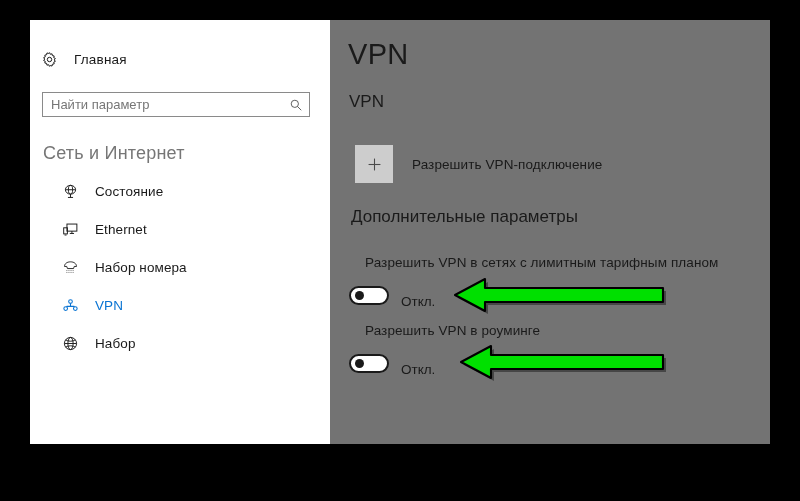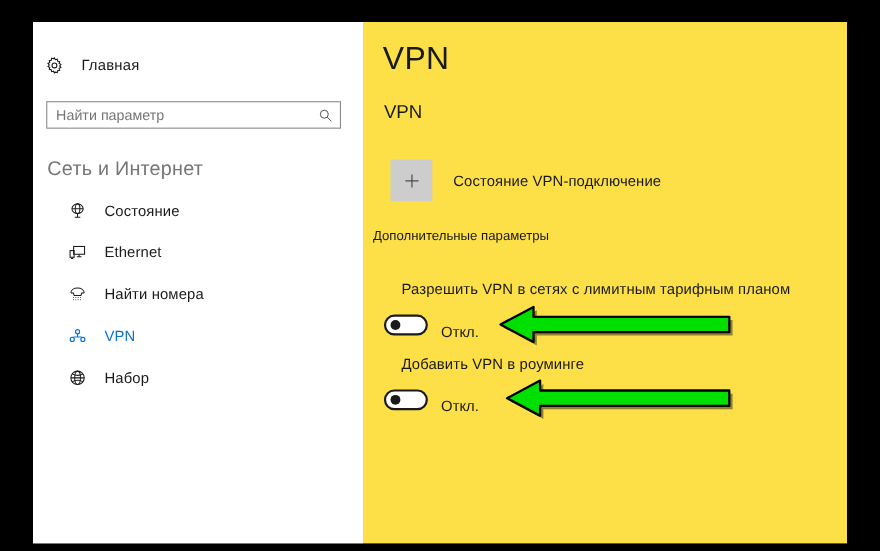--- a/index.html
+++ b/index.html
@@ -15,22 +15,22 @@
     font-family: "Liberation Sans", sans-serif;
     -webkit-font-smoothing: antialiased;
   }
 
   
   #settings-window {
     position: absolute;
     left: 30px;
     top: 20px;
     width: 740px;
-    height: 474px;
-    background: #fde047;
+    height: 424px;
+    background: #737373;
     overflow: hidden;
   }
 
   
   #sidebar {
     position: absolute;
     left: 0;
     top: 0;
     width: 300px;
     height: 100%;
@@ -187,23 +187,23 @@
   }
   #add-vpn-label {
     margin-left: 19px;
     font-size: 13.5px;
     color: #1a1a1a;
     letter-spacing: .1px;
   }
 
   #section-advanced-heading {
     position: absolute;
-    left: 9px;
+    left: 21px;
     top: 188px;
-    font-size: 12px;
+    font-size: 17px;
     color: #1a1a1a;
     line-height: 1;
   }
 
   .setting-block { position: absolute; left: 19px; }
   #setting-metered { top: 236px; }
   #setting-roaming { top: 304px; }
 
   .setting-label {
     font-size: 13.5px;
@@ -318,21 +318,21 @@
             <line x1="6.5" y1="16.3" x2="7.4" y2="16.3"></line>
             <line x1="9.4" y1="16.3" x2="10.3" y2="16.3"></line>
             <line x1="12.3" y1="16.3" x2="13.2" y2="16.3"></line>
             <line x1="15.2" y1="16.3" x2="16.1" y2="16.3"></line>
             <line x1="6.5" y1="19" x2="7.4" y2="19"></line>
             <line x1="9.4" y1="19" x2="10.3" y2="19"></line>
             <line x1="12.3" y1="19" x2="13.2" y2="19"></line>
             <line x1="15.2" y1="19" x2="16.1" y2="19"></line>
           </svg>
         </span>
-        <span class="lbl">Найти номера</span>
+        <span class="lbl">Набор номера</span>
       </div>
 
       <div class="nav-item selected">
         <span class="ico">
           <svg width="17" height="17" viewBox="0 0 24 24" fill="none" stroke="currentColor" stroke-width="1.5">
             <circle cx="12" cy="6.4" r="2.6"></circle>
             <circle cx="5.2" cy="16.4" r="2.6"></circle>
             <circle cx="18.8" cy="16.4" r="2.6"></circle>
             <path d="M12 9v4.2M12 13.2H6.6M12 13.2h5.4M6.6 13.2v1M17.4 13.2v1"></path>
           </svg>
@@ -363,37 +363,37 @@
 
     <div id="section-vpn-heading">VPN</div>
 
     <div id="add-vpn-row">
       <div id="add-vpn-plus">
         <svg width="19" height="19" viewBox="0 0 24 24" stroke="#4a4a4a" stroke-width="1.35">
           <line x1="12" y1="4.5" x2="12" y2="19.5"></line>
           <line x1="4.5" y1="12" x2="19.5" y2="12"></line>
         </svg>
       </div>
-      <div id="add-vpn-label">Состояние VPN-подключение</div>
+      <div id="add-vpn-label">Разрешить VPN-подключение</div>
     </div>
 
     <div id="section-advanced-heading">Дополнительные параметры</div>
 
     <div class="setting-block" id="setting-metered">
       <div class="setting-label">Разрешить VPN в сетях с лимитным тарифным планом</div>
       <div class="toggle-row">
         <div class="toggle">
           <div class="knob"></div>
         </div>
         <div class="toggle-state">Откл.</div>
       </div>
     </div>
 
     <div class="setting-block" id="setting-roaming">
-      <div class="setting-label">Добавить VPN в роуминге</div>
+      <div class="setting-label">Разрешить VPN в роуминге</div>
       <div class="toggle-row">
         <div class="toggle">
           <div class="knob"></div>
         </div>
         <div class="toggle-state">Откл.</div>
       </div>
     </div>
 
   </div>
 </div>

